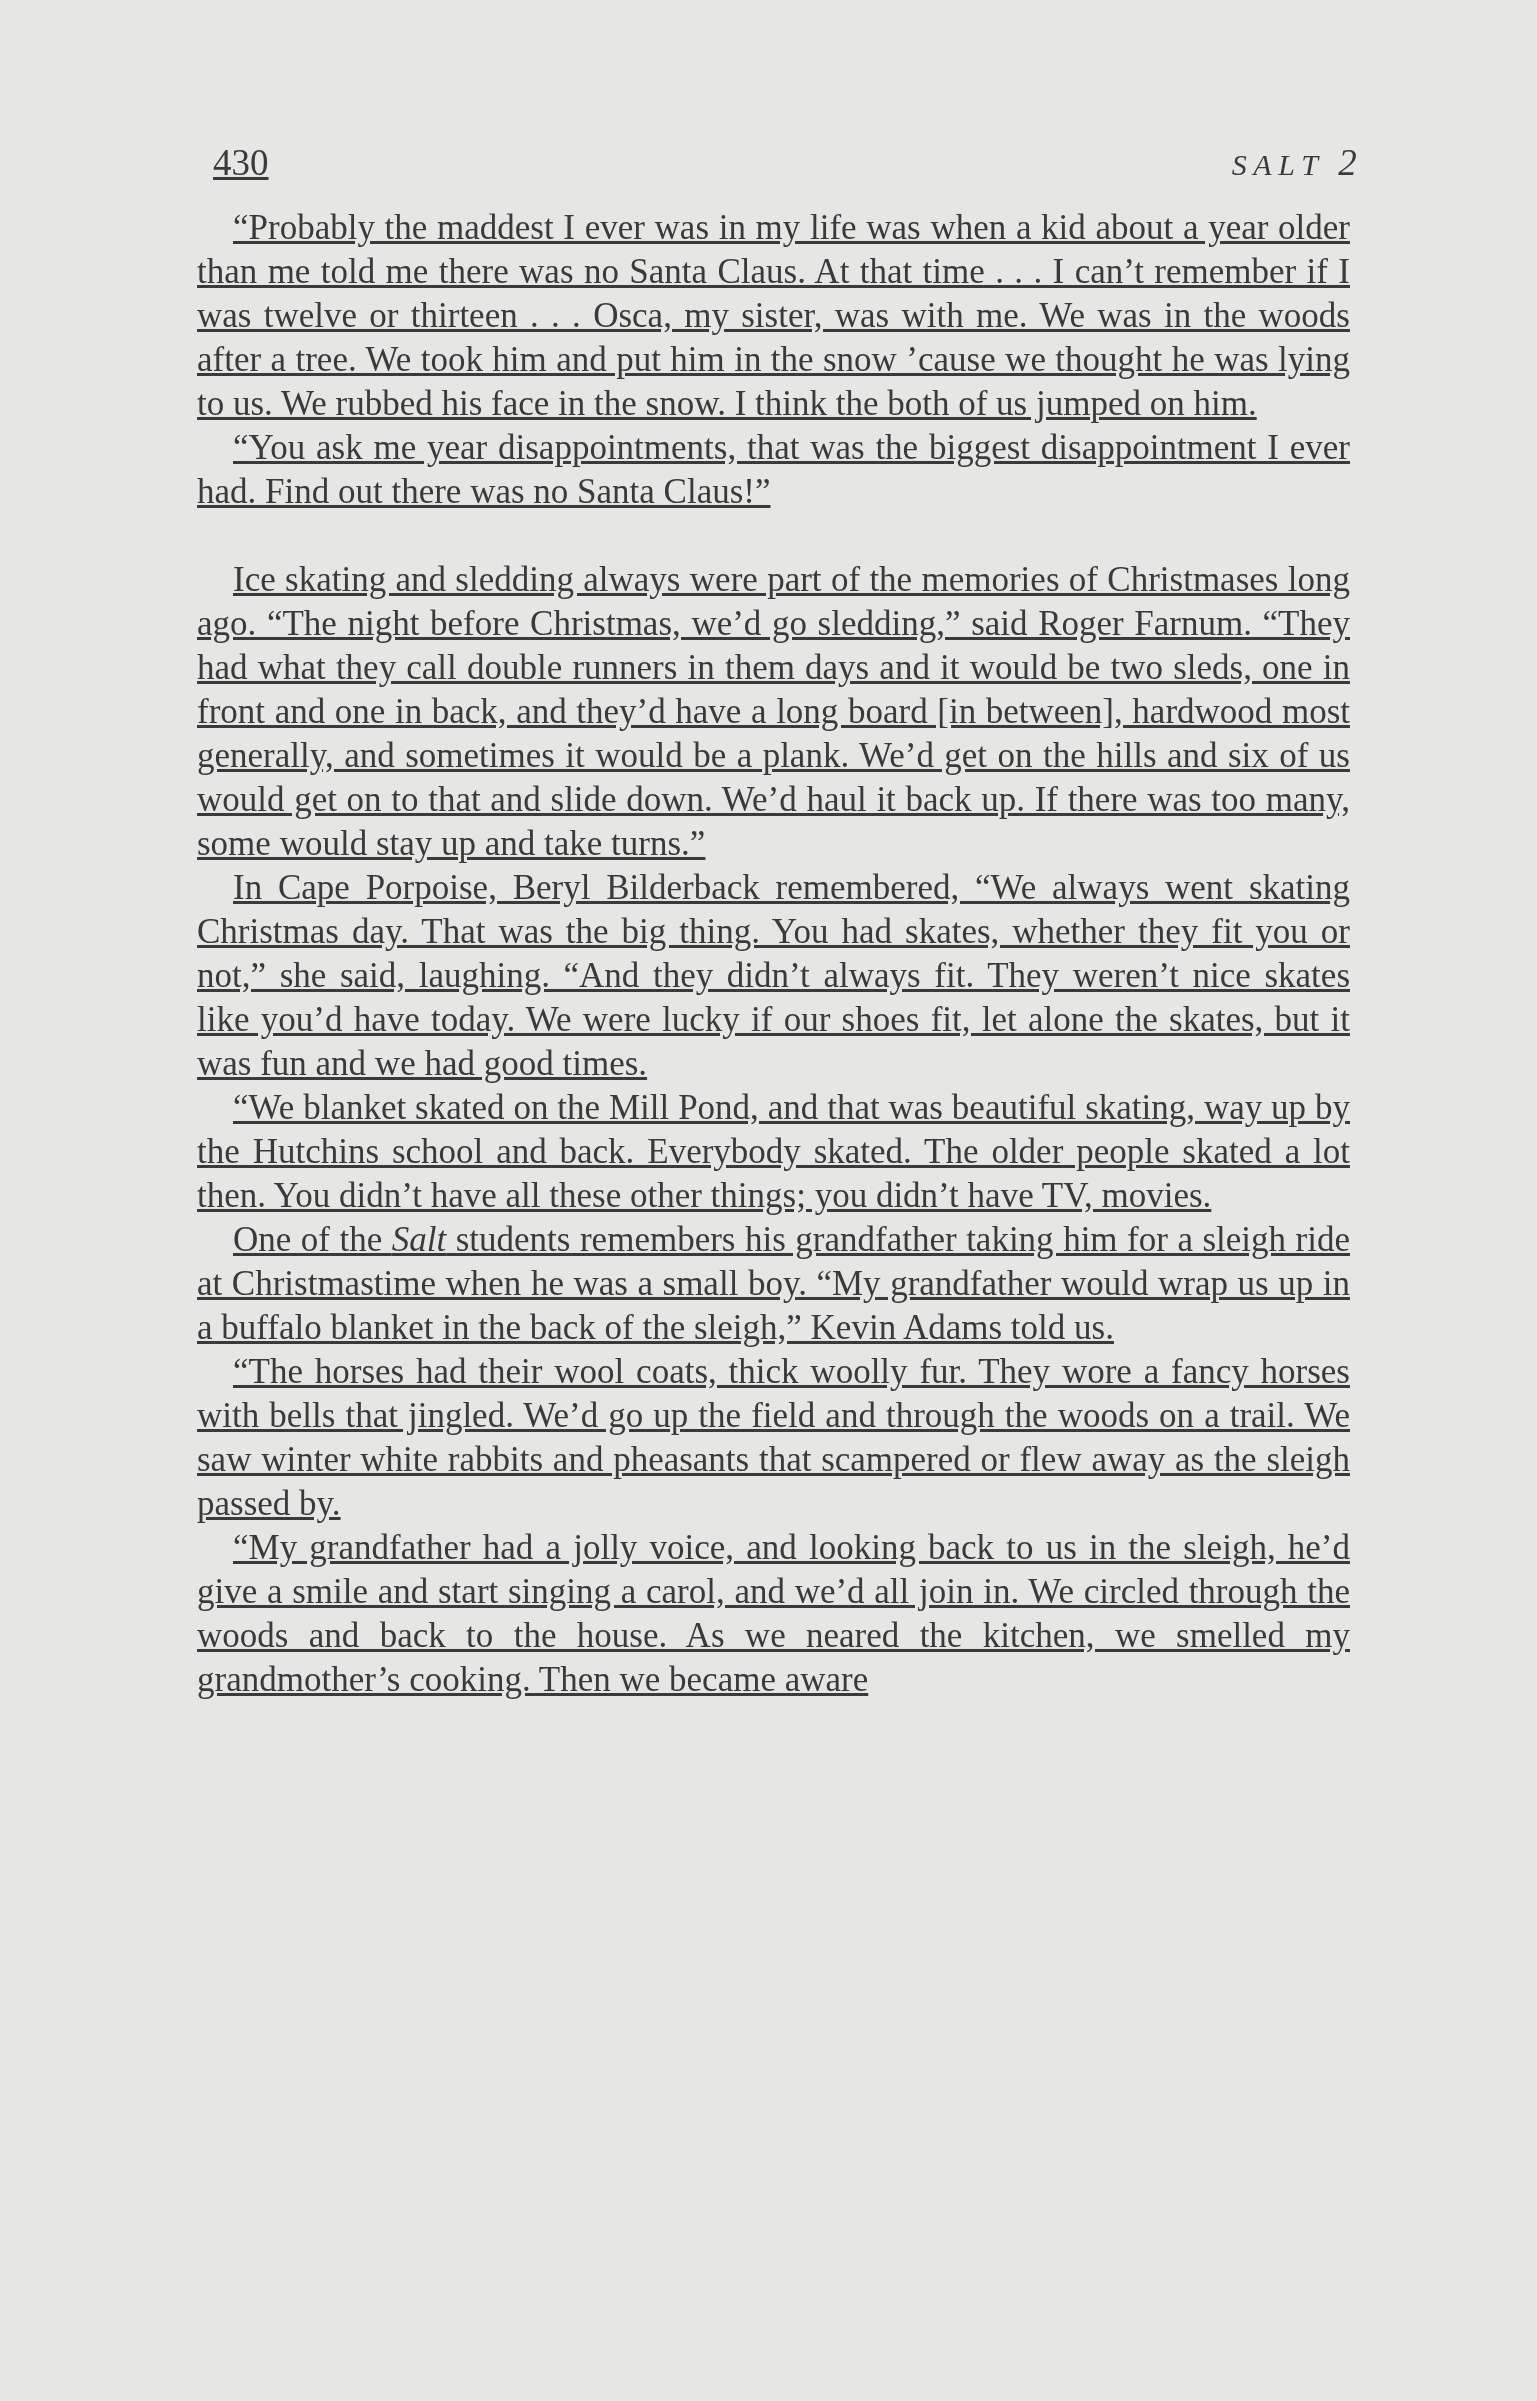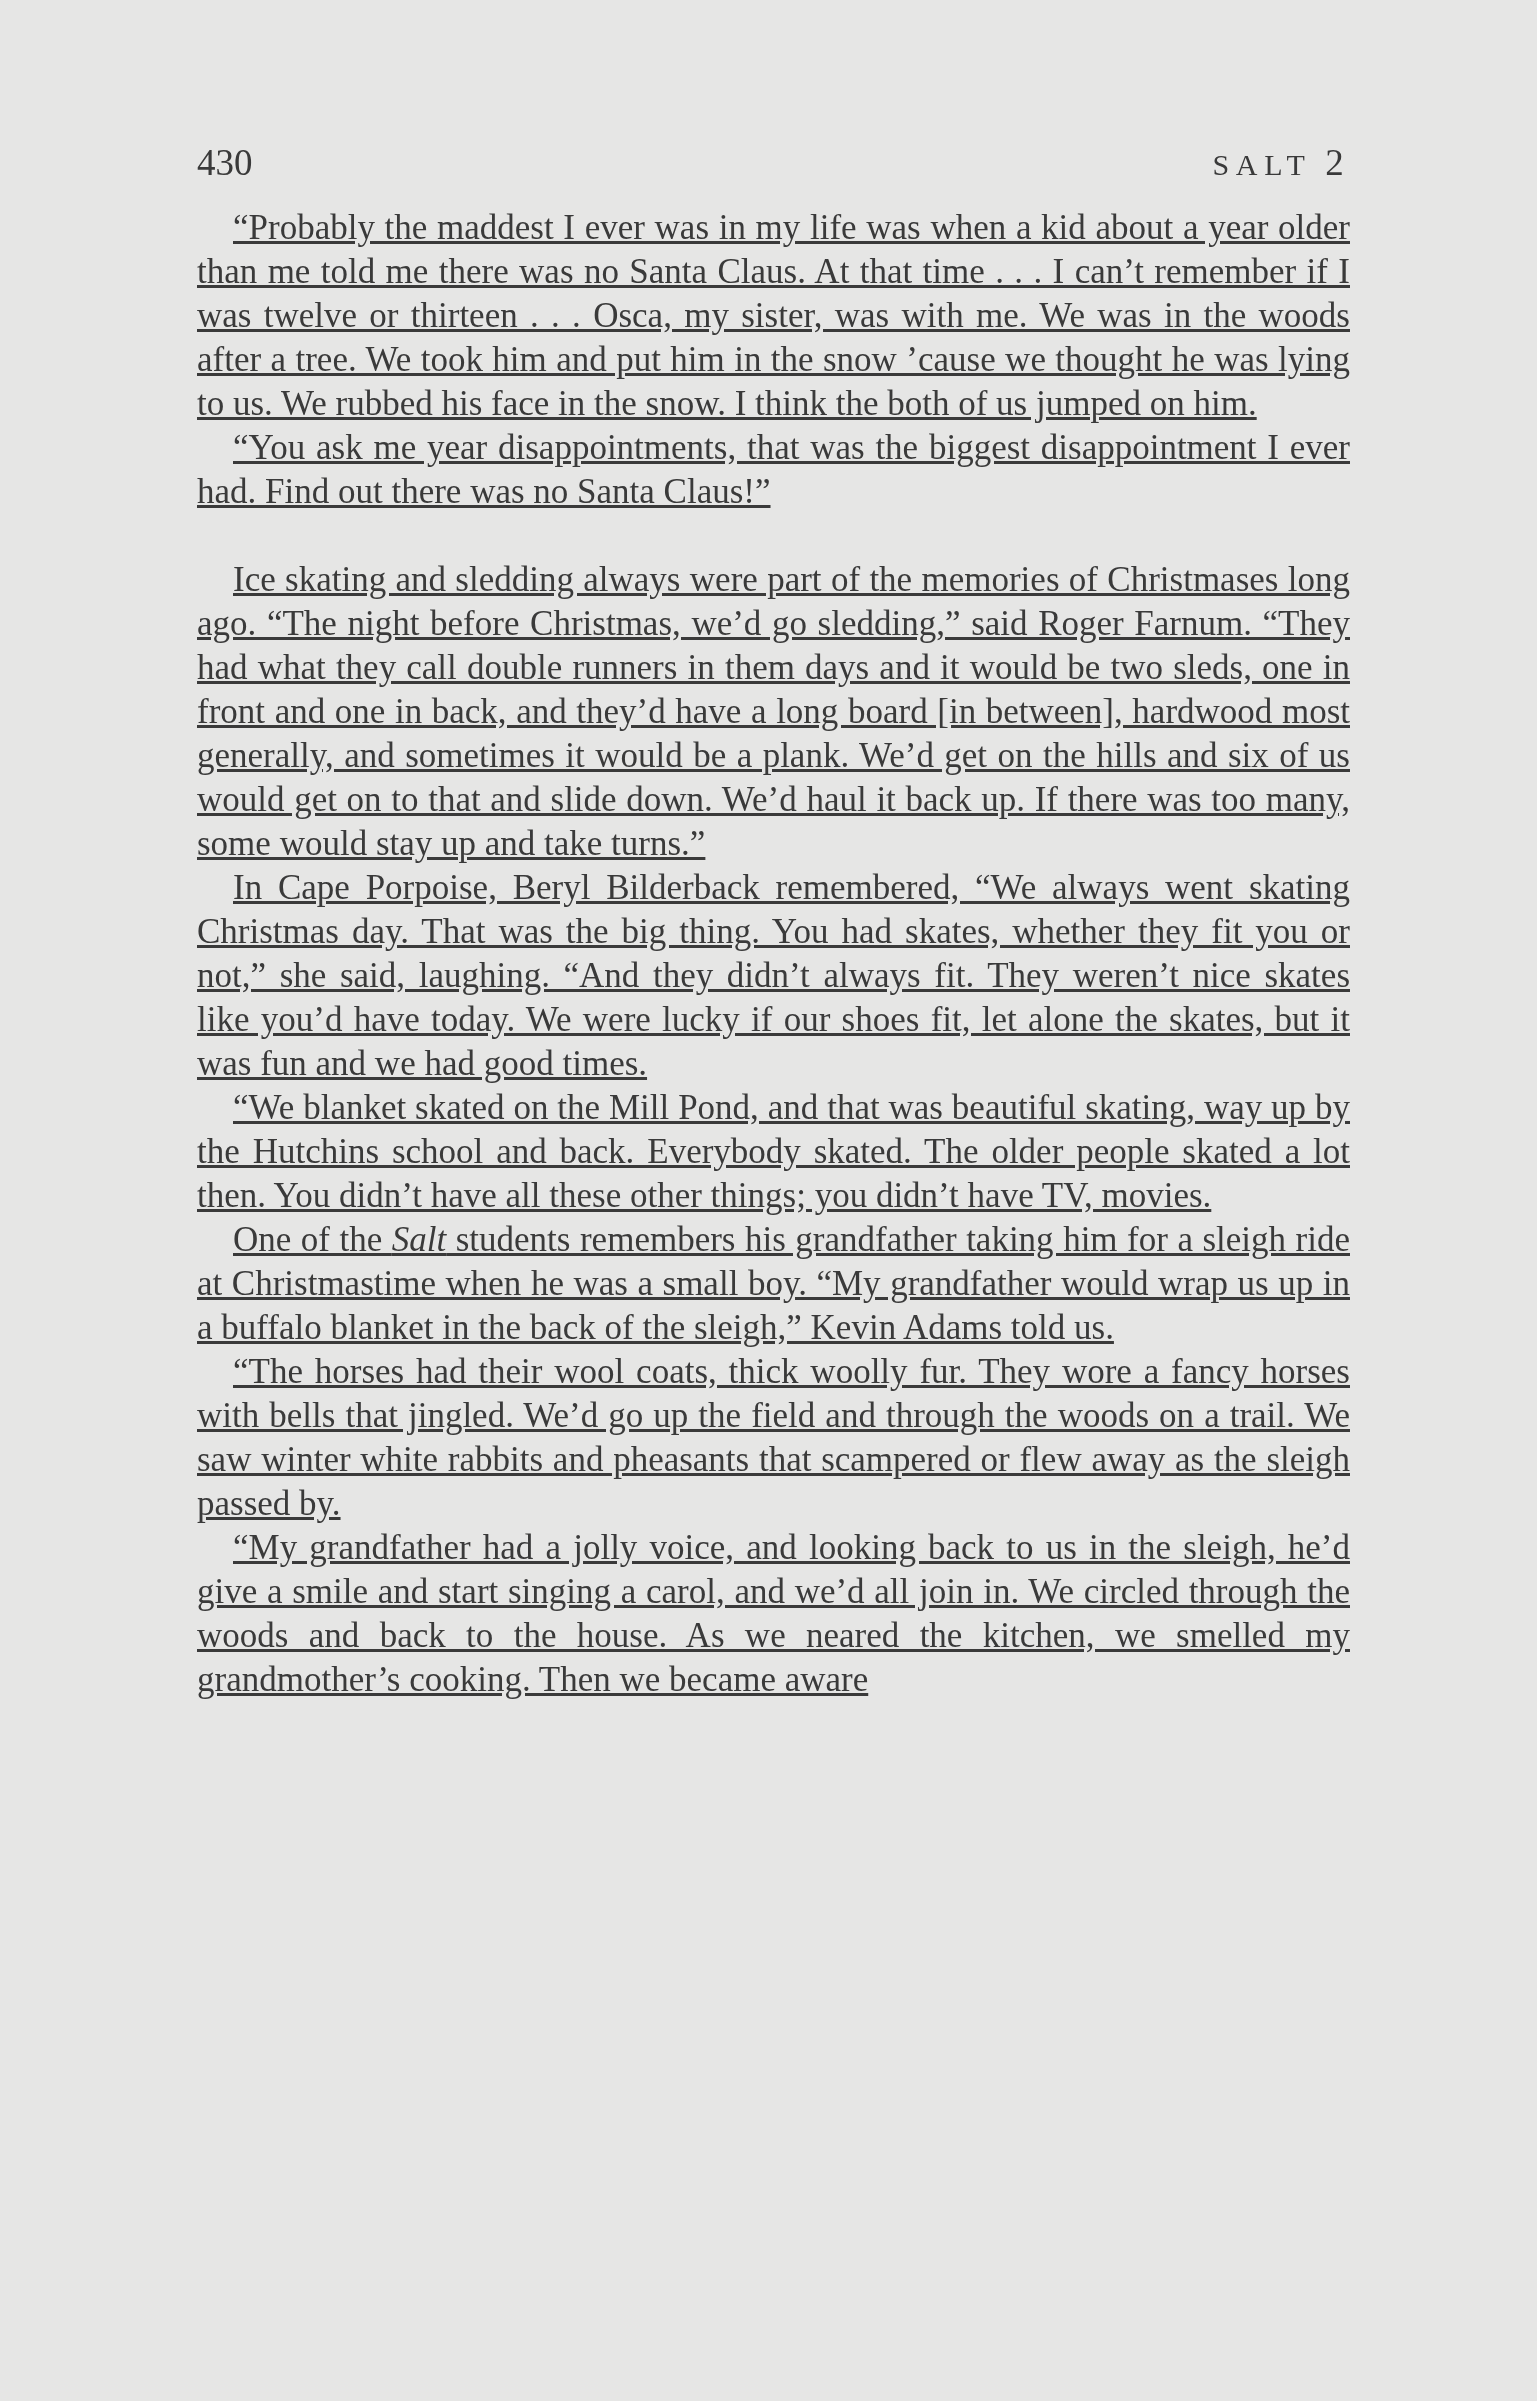--- a/index.html
+++ b/index.html
@@ -25,30 +25,32 @@
       position: absolute;
       top: 139px;
       left: 0;
       width: 1153px;
       height: 48px;
       font-size: 37px;
       line-height: 48px;
     }
     .folio {
       position: absolute;
-      left: 0;
+      left: 16px;
       top: 0;
+      text-decoration: underline;
     }
     .running-title {
       position: absolute;
-      right: 13px;
+      right: 0;
       top: 0;
       font-size: 30px;
       letter-spacing: 6.7px;
       margin-right: -6.7px;
+      font-style: italic;
     }
     .running-title .num {
       font-size: 37px;
       letter-spacing: 0;
     }
     .body-text {
       position: absolute;
       top: 206px;
       left: 0;
       width: 1153px;

